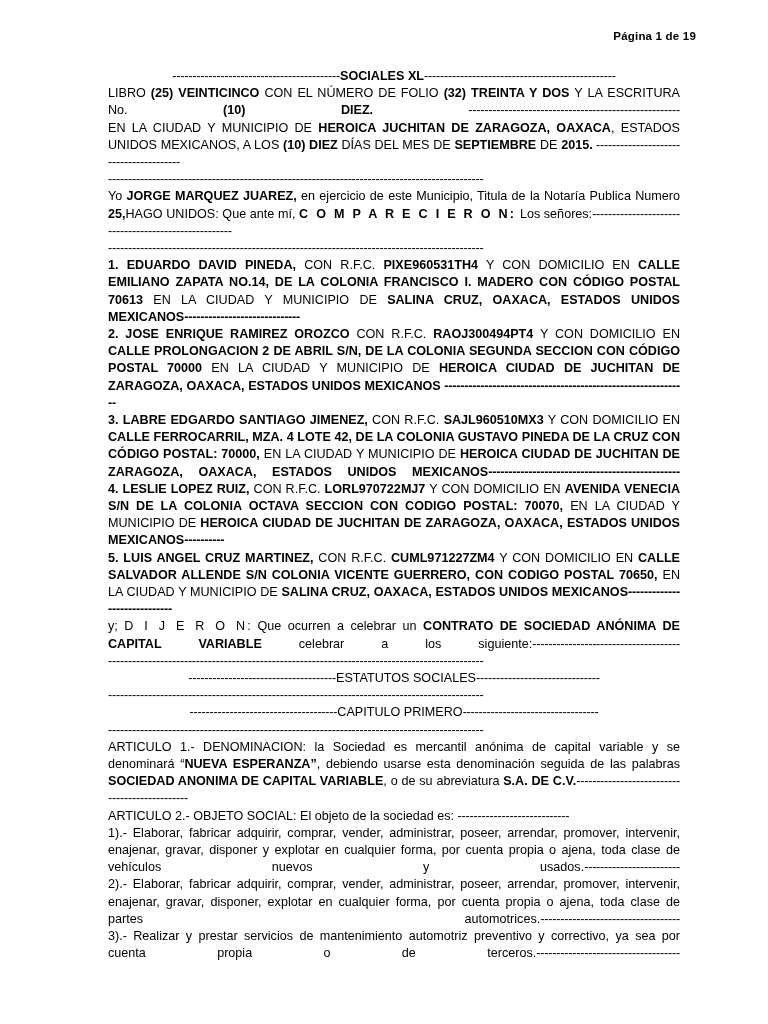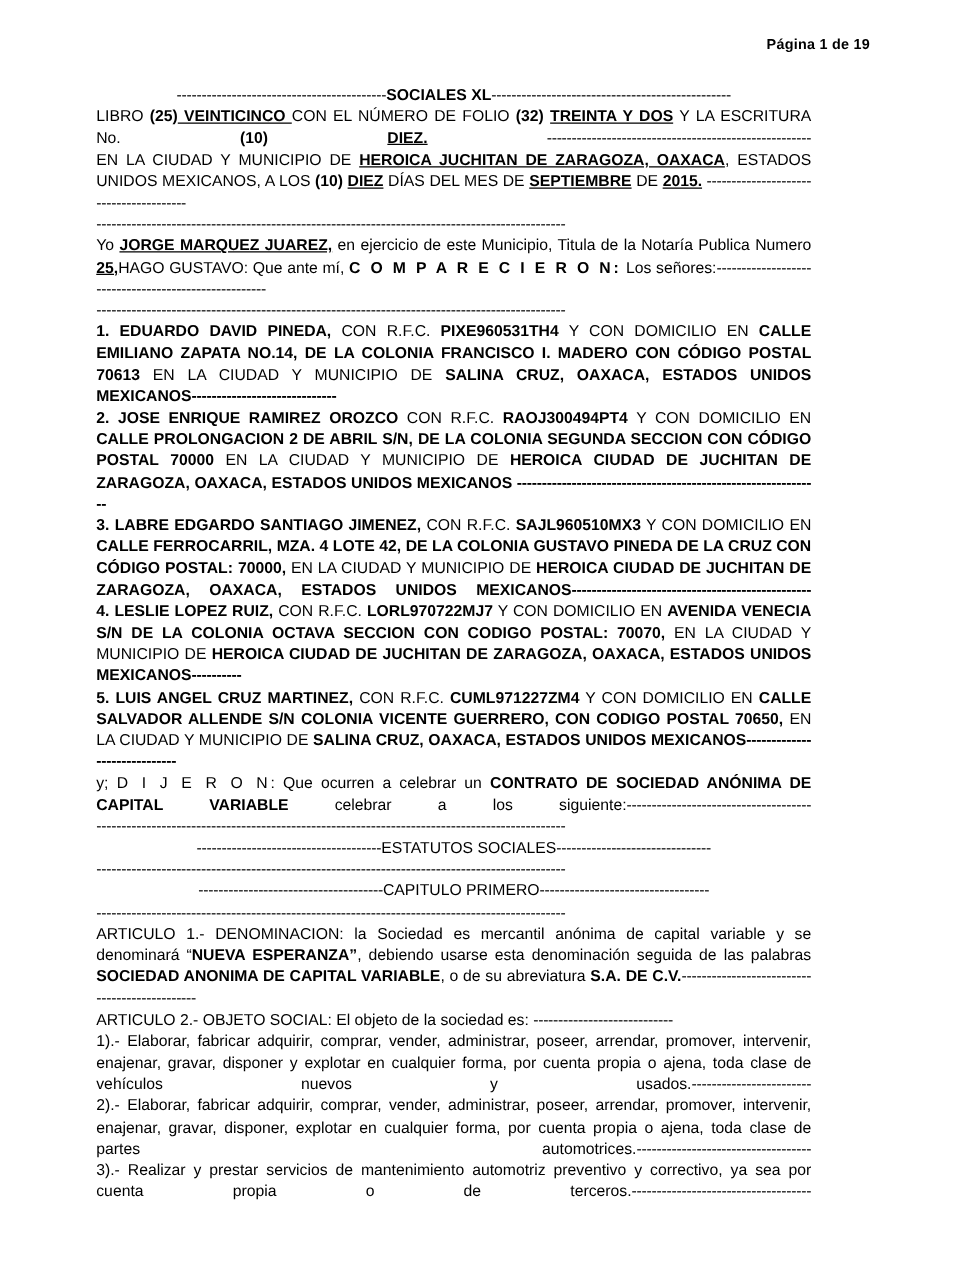--- a/index.html
+++ b/index.html
@@ -13,21 +13,21 @@
     height: 1024px;
     font-family: "Liberation Sans", sans-serif;
     color: #000000;
     overflow: hidden;
   }
   .page {
     position: relative;
     width: 768px;
     height: 1024px;
     box-sizing: border-box;
-    padding: 30px 88px 0 77px;
+    padding: 30px 88px 0 108px;
     background: #ffffff;
   }
   .page-header {
     text-align: right;
     font-size: 11.5px;
     font-weight: bold;
     letter-spacing: 0.2px;
     margin: 0 -16px 26px 0;
   }
   .doc {
@@ -45,21 +45,21 @@
   .p.lastleft {
     text-align-last: left;
   }
   .center {
     text-align: center;
     text-align-last: center;
     white-space: nowrap;
     overflow: hidden;
   }
   .b { font-weight: bold; }
-  .bu { font-weight: bold; text-decoration: underline; }
+  .bu { font-weight: bold; }
   .spaced { font-weight: bold; letter-spacing: 2.2px; }
   .spaced-light { letter-spacing: 2.2px; margin-top: 28px; }
   .dash {
     letter-spacing: -0.2px;
   }
   .rule-row {
     margin: 0;
     line-height: 17.2px;
     white-space: nowrap;
     overflow: hidden;
@@ -77,21 +77,21 @@
   <div class="doc">
 
     <div class="rule-row center"><span class="dash">------------------------------------------</span><span class="b">SOCIALES XL</span><span class="dash">------------------------------------------------</span></div>
 
     <p class="p"><span>LIBRO </span><span class="b">(25)</span><span class="bu"> VEINTICINCO </span><span>CON EL NÚMERO DE FOLIO </span><span class="b">(32)</span><span> </span><span class="bu">TREINTA Y DOS</span><span> Y LA ESCRITURA No. </span><span class="b">(10)</span><span> </span><span class="bu">DIEZ.</span><span class="dash"> -----------------------------------------------------</span></p>
 
     <p class="p"><span>EN LA CIUDAD Y MUNICIPIO DE </span><span class="bu">HEROICA JUCHITAN DE ZARAGOZA, OAXACA</span><span>, ESTADOS UNIDOS MEXICANOS, A LOS </span><span class="b">(10)</span><span> </span><span class="bu">DIEZ</span><span> DÍAS DEL MES DE </span><span class="bu">SEPTIEMBRE</span><span> DE </span><span class="bu">2015.</span><span class="dash"> ---------------------------------------</span></p>
 
     <div class="rule-row dash">----------------------------------------------------------------------------------------------</div>
 
-    <p class="p"><span>Yo </span><span class="bu">JORGE MARQUEZ JUAREZ,</span><span> en ejercicio de este Municipio, Titula de la Notaría Publica Numero </span><span class="bu">25,</span><span>HAGO GUSTAVO: Que ante mí,  </span><span class="spaced">C O M P A R E C I E R O N:</span><span> Los señores:</span><span class="dash">-----------------------------------------------------</span></p>
+    <p class="p"><span>Yo </span><span class="bu">JORGE MARQUEZ JUAREZ,</span><span> en ejercicio de este Municipio, Titula de la Notaría Publica Numero </span><span class="bu">25,</span><span>HAGO UNIDOS: Que ante mí,  </span><span class="spaced">C O M P A R E C I E R O N:</span><span> Los señores:</span><span class="dash">-----------------------------------------------------</span></p>
 
     <div class="rule-row dash">----------------------------------------------------------------------------------------------</div>
 
     <p class="p"><span class="b">1. EDUARDO DAVID PINEDA,</span><span> CON R.F.C. </span><span class="b">PIXE960531TH4</span><span> Y CON DOMICILIO EN </span><span class="b">CALLE EMILIANO ZAPATA NO.14, DE LA COLONIA FRANCISCO I. MADERO CON CÓDIGO POSTAL 70613</span><span> EN LA CIUDAD Y MUNICIPIO DE </span><span class="b">SALINA CRUZ, OAXACA, ESTADOS UNIDOS MEXICANOS</span><span class="b dash">-----------------------------</span></p>
 
     <p class="p"><span class="b">2. JOSE ENRIQUE RAMIREZ OROZCO</span><span> CON R.F.C. </span><span class="b">RAOJ300494PT4</span><span> Y CON DOMICILIO EN </span><span class="b">CALLE PROLONGACION 2 DE ABRIL S/N, DE LA COLONIA SEGUNDA SECCION CON CÓDIGO POSTAL 70000</span><span> EN LA CIUDAD Y MUNICIPIO DE </span><span class="b">HEROICA CIUDAD DE JUCHITAN DE ZARAGOZA, OAXACA, ESTADOS UNIDOS MEXICANOS </span><span class="b dash">-------------------------------------------------------------</span></p>
 
     <p class="p"><span class="b">3. LABRE EDGARDO SANTIAGO JIMENEZ,</span><span> CON R.F.C. </span><span class="b">SAJL960510MX3</span><span> Y CON DOMICILIO EN </span><span class="b">CALLE FERROCARRIL, MZA. 4 LOTE 42, DE LA COLONIA GUSTAVO PINEDA DE LA CRUZ CON CÓDIGO POSTAL: 70000,</span><span> EN LA CIUDAD Y MUNICIPIO DE </span><span class="b">HEROICA CIUDAD DE JUCHITAN DE ZARAGOZA, OAXACA, ESTADOS UNIDOS MEXICANOS</span><span class="b dash">------------------------------------------------</span></p>
 
     <p class="p"><span class="b">4. LESLIE LOPEZ RUIZ,</span><span> CON R.F.C. </span><span class="b">LORL970722MJ7</span><span> Y CON DOMICILIO EN </span><span class="b">AVENIDA VENECIA S/N DE LA COLONIA OCTAVA SECCION CON CODIGO POSTAL: 70070,</span><span> EN LA CIUDAD Y MUNICIPIO DE </span><span class="b">HEROICA CIUDAD DE JUCHITAN DE ZARAGOZA, OAXACA, ESTADOS UNIDOS MEXICANOS</span><span class="b dash">----------</span></p>

